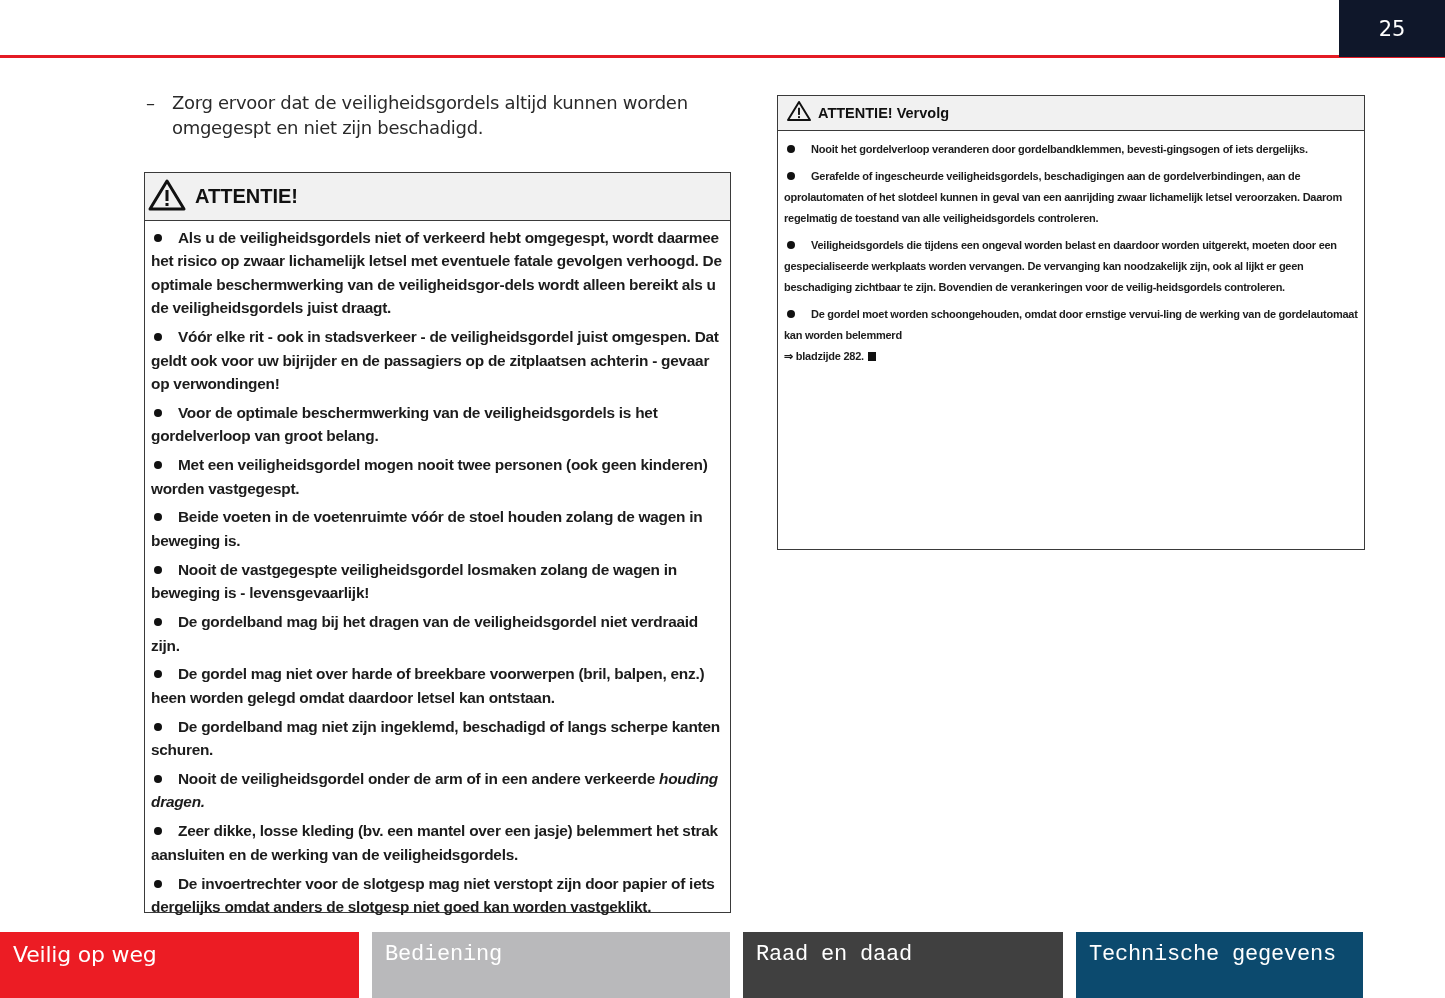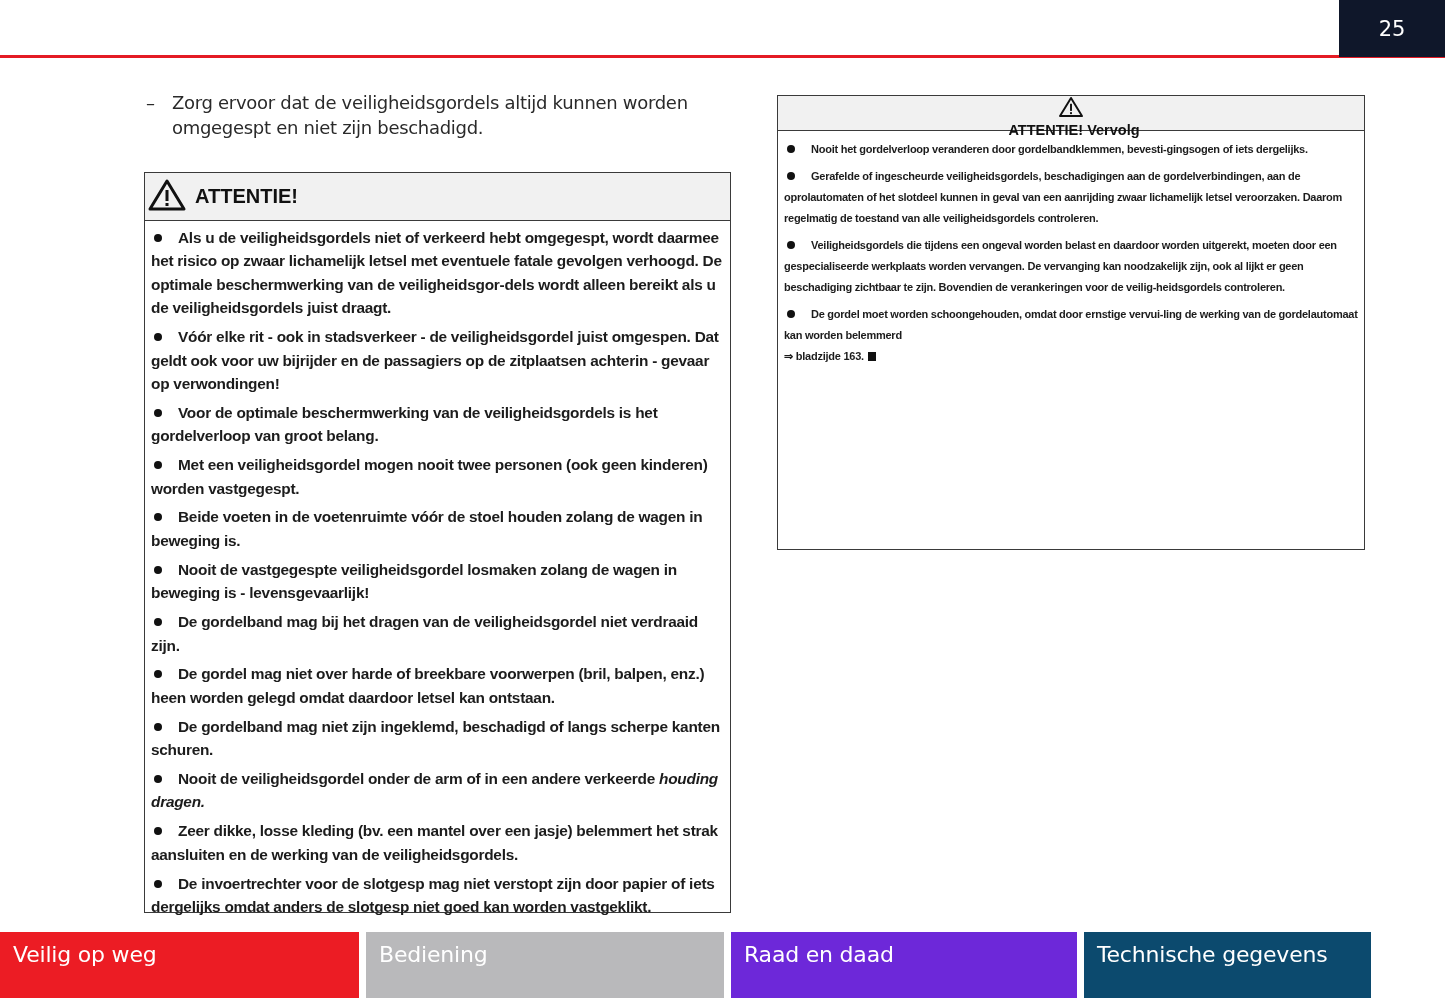--- a/index.html
+++ b/index.html
@@ -44,42 +44,42 @@
   .item { border-bottom: 0; }
   .item em { font-style: italic; }
 
   #box-left { left: 144px; top: 172px; width: 585px; height: 739px; }
   #box-left .warn-head { height: 47px; padding-left: 2px; }
   #box-left .warn-head .title { font-size: 20px; margin-left: 8px; }
   #box-left .warn-body { padding: 5px 6px 0 6px; font-size: 15.4px; line-height: 23.4px; letter-spacing: -0.25px; }
   #box-left .item { margin-bottom: 5.5px; }
 
   #box-right { left: 777px; top: 95px; width: 586px; height: 453px; }
-  #box-right .warn-head { height: 34px; padding-left: 0; flex-direction: column; }
+  #box-right .warn-head { height: 34px; padding-left: 8px; }
   #box-right .warn-head .title { font-size: 14.5px; margin-left: 6px; }
   #box-right .warn-body { padding: 8px 6px 0 6px; font-size: 11px; line-height: 21px; letter-spacing: -0.25px; }
   #box-right .item { margin-bottom: 6px; }
 
   .bullet-dot {
     display: inline-block; width: 8px; height: 8px; border-radius: 50%;
     background: #111; margin: 0 16px 2px 3px; vertical-align: middle;
   }
   .end-square {
     display: inline-block; width: 8px; height: 9px; background: #111; margin-left: 4px; vertical-align: -1px;
   }
 
   .footer-tabs {
     position: absolute; left: 0; top: 932px; width: 1445px; height: 66px;
     display: flex;
   }
   .footer-tab {
     height: 66px; color: #fff; font-family: "DejaVu Sans", sans-serif; font-size: 22px;
     padding: 10px 0 0 13px; box-sizing: border-box; letter-spacing: -0.2px;
   }
-  .footer-tab + .footer-tab { margin-left: 7px; }
+  .footer-tab + .footer-tab { margin-left: 13px; font-family: Liberation Mono, monospace; }
 </style>
 </head>
 <body>
 
 <div class="top-rule"></div>
 <div class="page-number">25</div>
 
 <div class="intro">
   <span class="dash">–</span>
   <span class="text">Zorg ervoor dat de veiligheidsgordels altijd kunnen worden omgegespt en niet zijn beschadigd.</span>
@@ -120,22 +120,22 @@
         <rect x="18.5" y="12" width="3" height="11" fill="#111"></rect>
         <rect x="18.5" y="25" width="3" height="3" fill="#111"></rect>
       </svg>
     </span>
     <span class="title">ATTENTIE! Vervolg</span>
   </div>
   <div class="warn-body">
     <div class="item"><span class="bullet-dot"></span><span>Nooit het gordelverloop veranderen door gordelbandklemmen, bevesti-gingsogen of iets dergelijks.</span></div>
     <div class="item"><span class="bullet-dot"></span><span>Gerafelde of ingescheurde veiligheidsgordels, beschadigingen aan de gordelverbindingen, aan de oprolautomaten of het slotdeel kunnen in geval van een aanrijding zwaar lichamelijk letsel veroorzaken. Daarom regelmatig de toestand van alle veiligheidsgordels controleren.</span></div>
     <div class="item"><span class="bullet-dot"></span><span>Veiligheidsgordels die tijdens een ongeval worden belast en daardoor worden uitgerekt, moeten door een gespecialiseerde werkplaats worden vervangen. De vervanging kan noodzakelijk zijn, ook al lijkt er geen beschadiging zichtbaar te zijn. Bovendien de verankeringen voor de veilig-heidsgordels controleren.</span></div>
-    <div class="item"><span class="bullet-dot"></span><span>De gordel moet worden schoongehouden, omdat door ernstige vervui-ling de werking van de gordelautomaat kan worden belemmerd</span><br><span>⇒ bladzijde 163.</span><span class="end-square"></span></div>
+    <div class="item"><span class="bullet-dot"></span><span>De gordel moet worden schoongehouden, omdat door ernstige vervui-ling de werking van de gordelautomaat kan worden belemmerd</span><br><span>⇒ bladzijde 282.</span><span class="end-square"></span></div>
   </div>
 </div>
 
 <div class="footer-tabs">
   <div class="footer-tab" style="width:359px;background:#ec1c24;">Veilig op weg</div>
   <div class="footer-tab" style="width:358px;background:#b9b9bb;">Bediening</div>
-  <div class="footer-tab" style="width:346px;background:#6d28d9;">Raad en daad</div>
+  <div class="footer-tab" style="width:320px;background:#404040;">Raad en daad</div>
   <div class="footer-tab" style="width:287px;background:#0c4a6e;">Technische gegevens</div>
 </div>
 
 </body></html>

